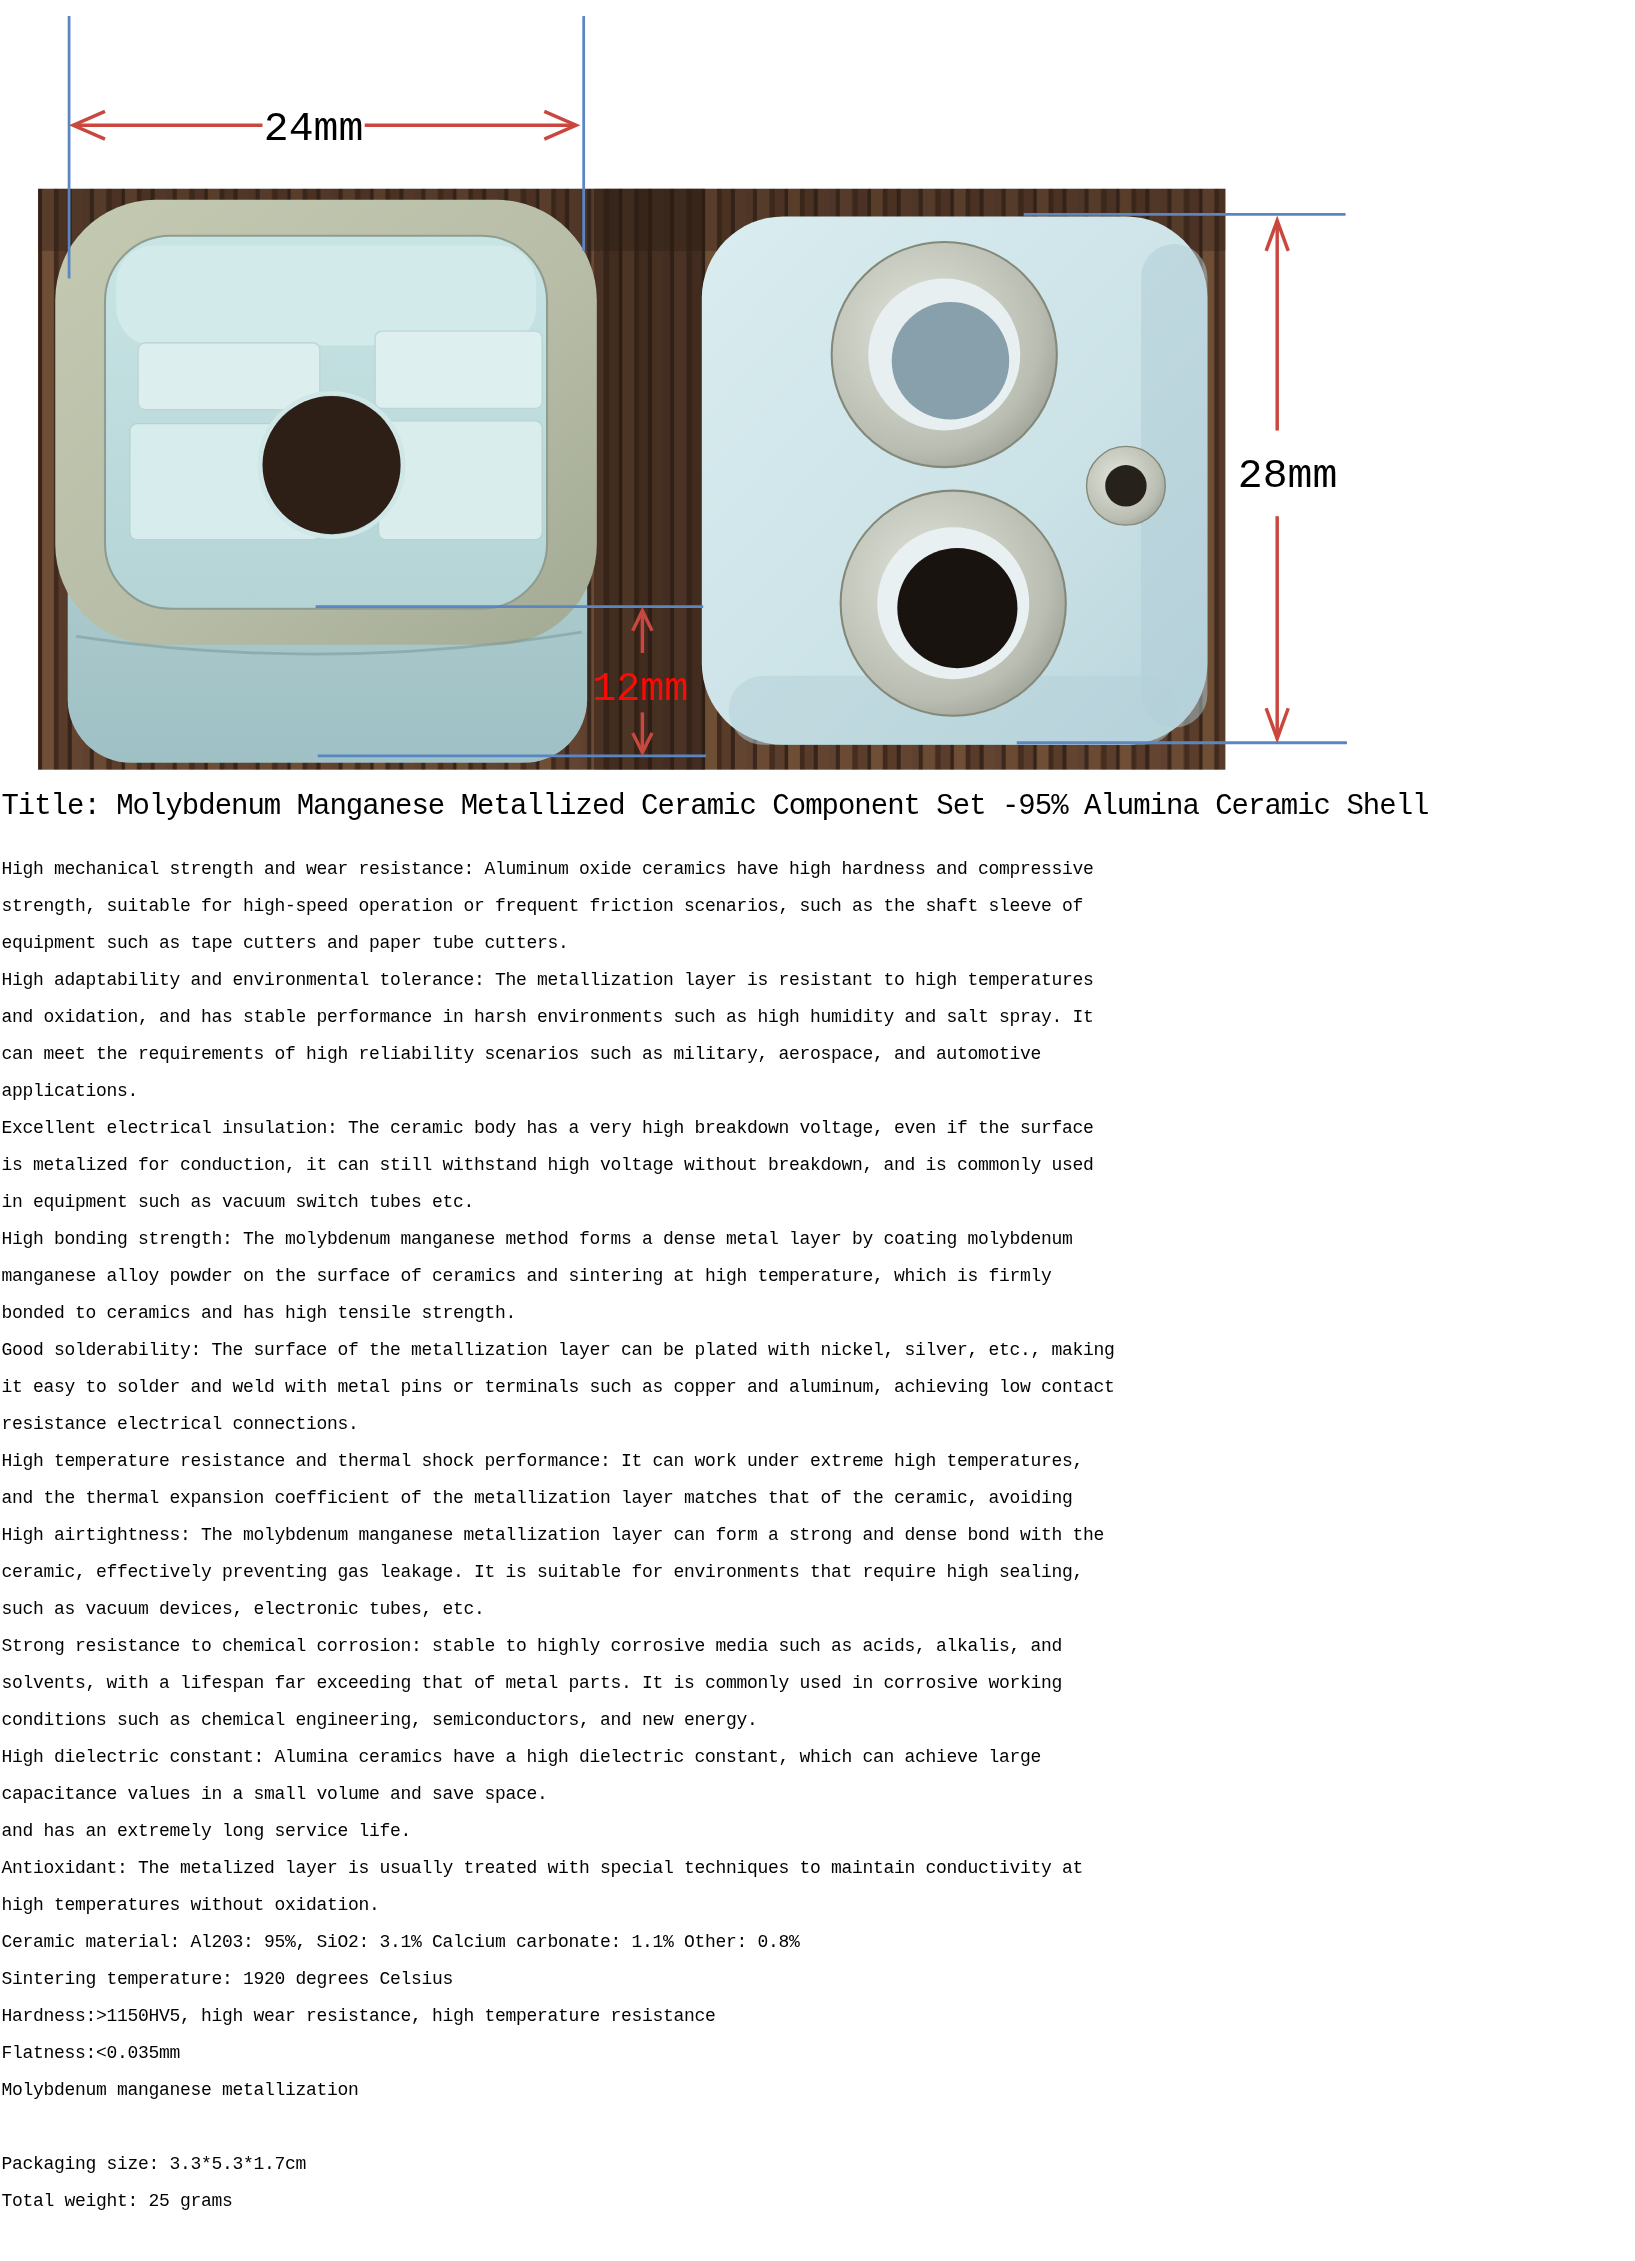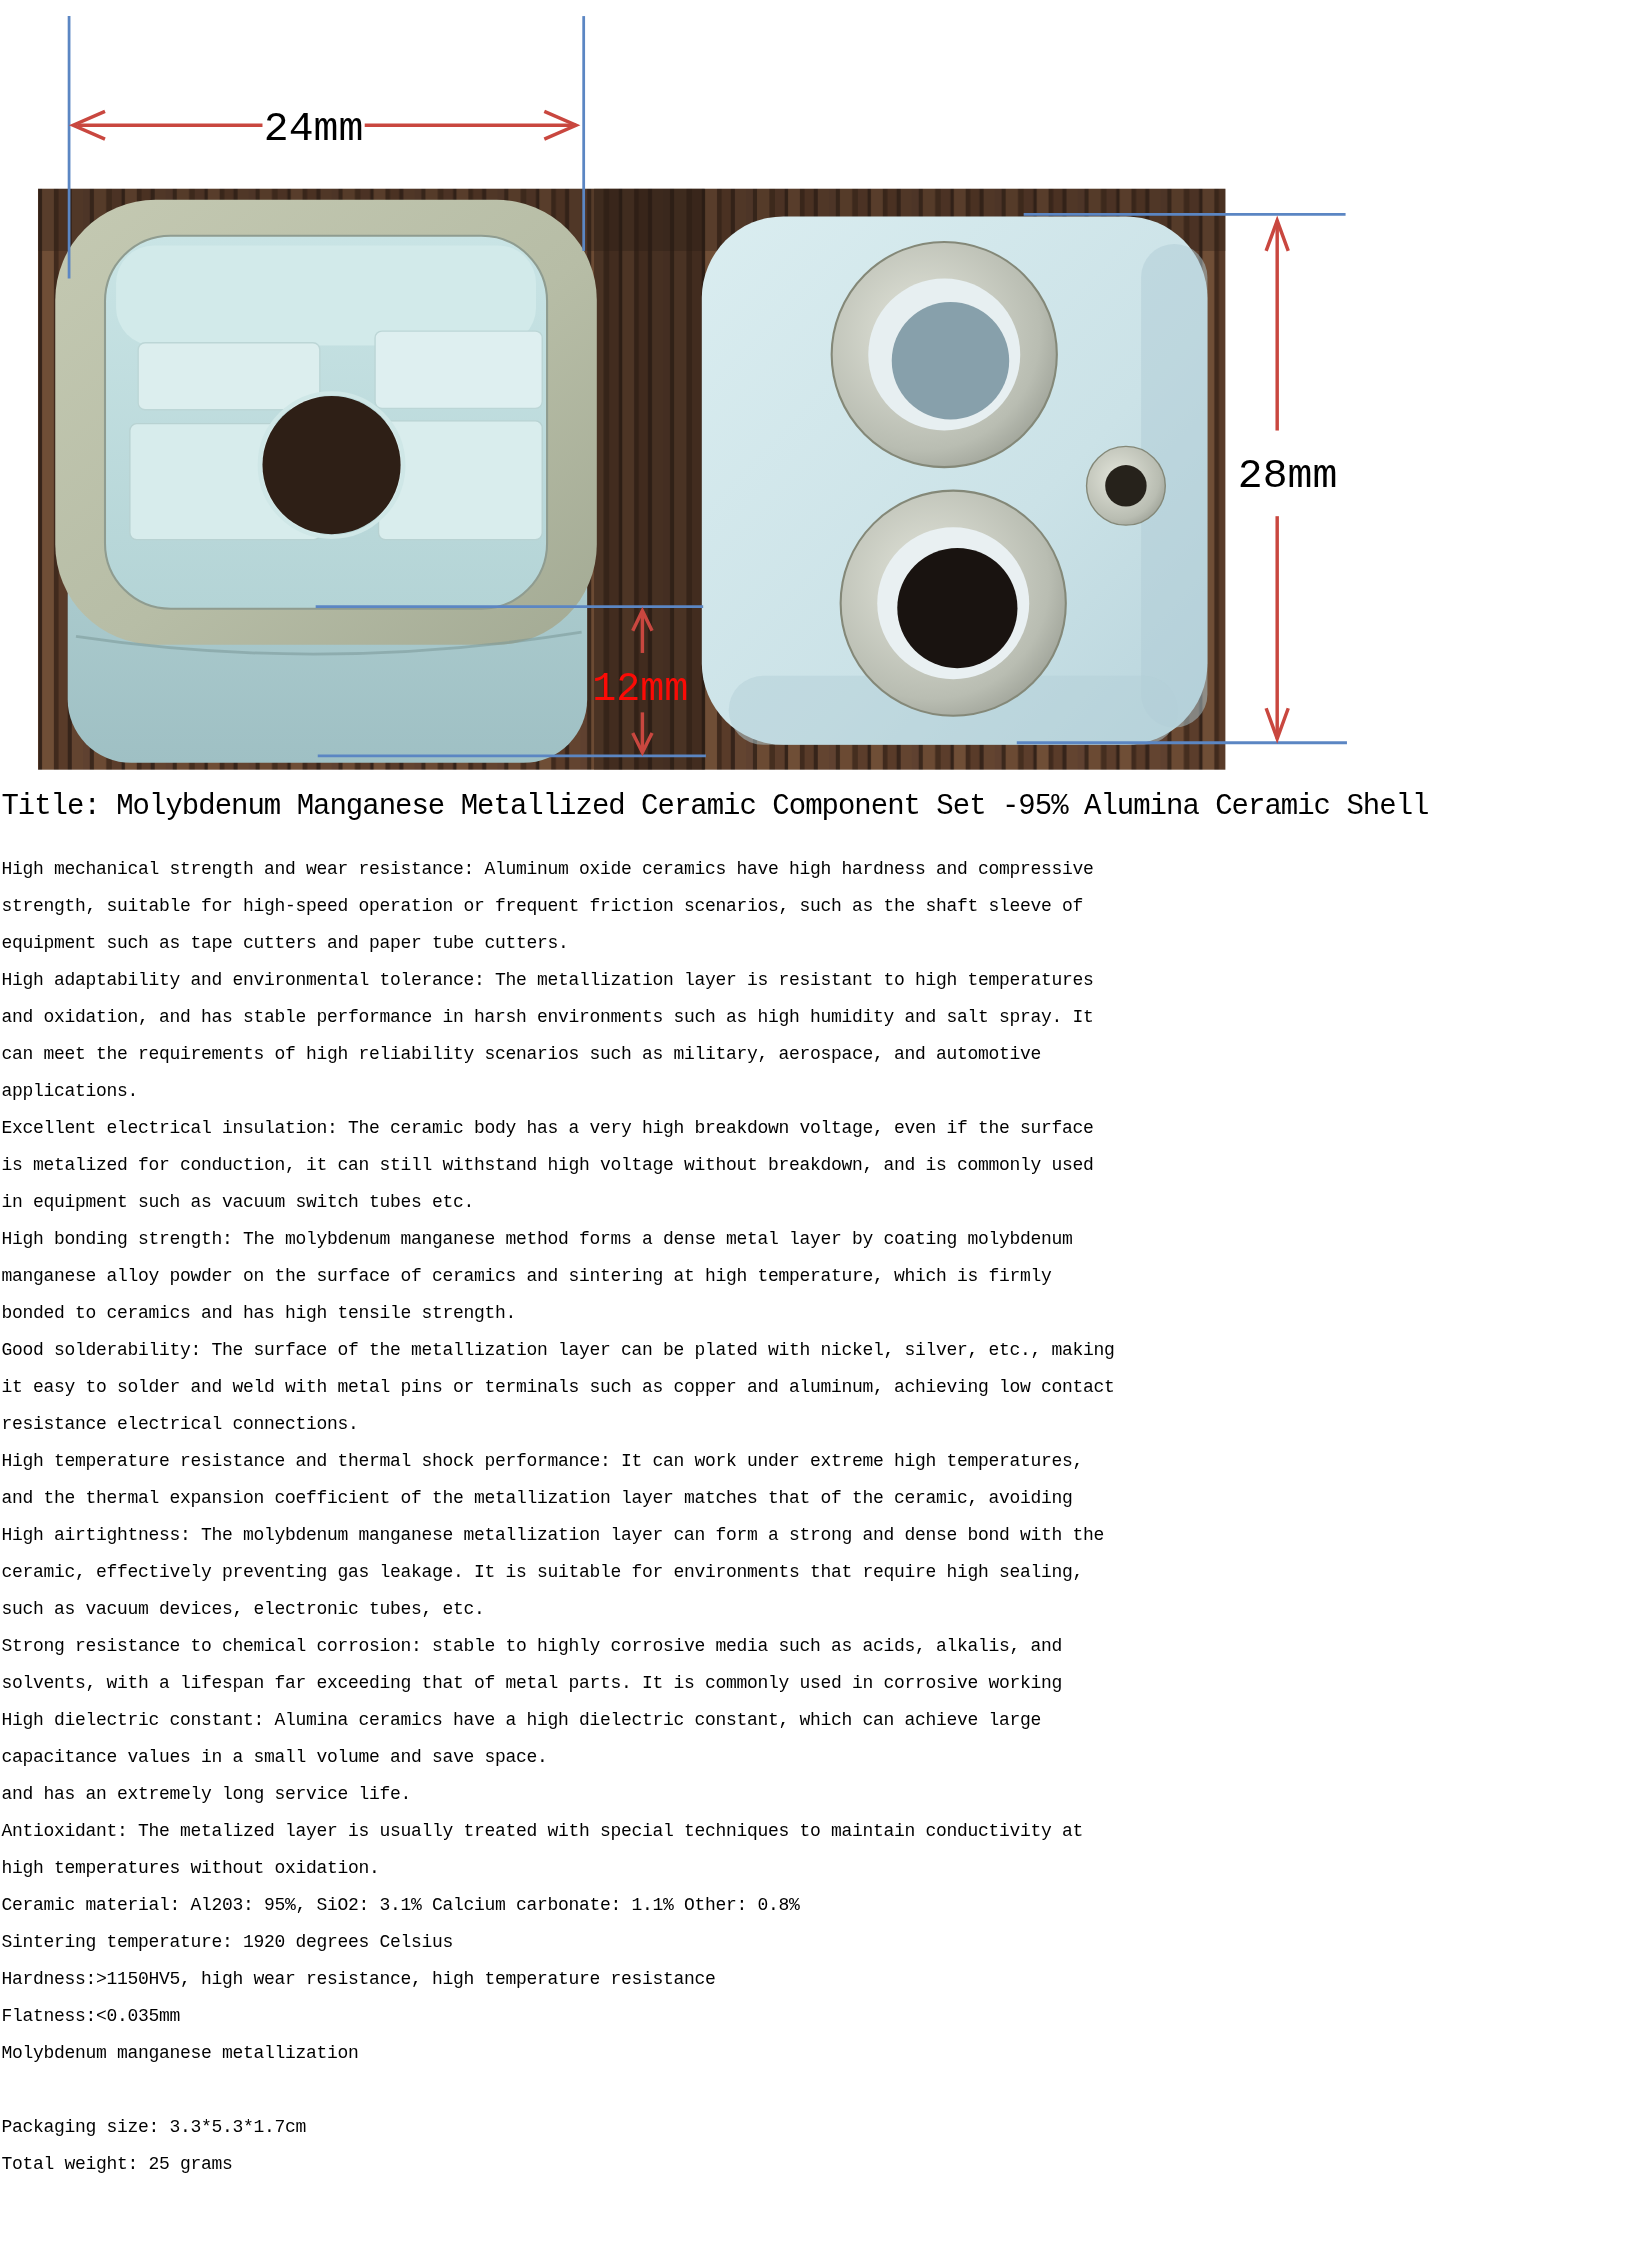--- a/index.html
+++ b/index.html
@@ -138,20 +138,21 @@
     <div class="line">Good solderability: The surface of the metallization layer can be plated with nickel, silver, etc., making</div>
     <div class="line">it easy to solder and weld with metal pins or terminals such as copper and aluminum, achieving low contact</div>
     <div class="line">resistance electrical connections.</div>
     <div class="line">High temperature resistance and thermal shock performance: It can work under extreme high temperatures,</div>
     <div class="line">and the thermal expansion coefficient of the metallization layer matches that of the ceramic, avoiding</div>
     <div class="line">High airtightness: The molybdenum manganese metallization layer can form a strong and dense bond with the</div>
     <div class="line">ceramic, effectively preventing gas leakage. It is suitable for environments that require high sealing,</div>
     <div class="line">such as vacuum devices, electronic tubes, etc.</div>
     <div class="line">Strong resistance to chemical corrosion: stable to highly corrosive media such as acids, alkalis, and</div>
     <div class="line">solvents, with a lifespan far exceeding that of metal parts. It is commonly used in corrosive working</div>
+    <div class="line">conditions such as chemical engineering, semiconductors, and new energy.</div>
     <div class="line">High dielectric constant: Alumina ceramics have a high dielectric constant, which can achieve large</div>
     <div class="line">capacitance values in a small volume and save space.</div>
     <div class="line">and has an extremely long service life.</div>
     <div class="line">Antioxidant: The metalized layer is usually treated with special techniques to maintain conductivity at</div>
     <div class="line">high temperatures without oxidation.</div>
     <div class="line">Ceramic material: Al203: 95%, SiO2: 3.1% Calcium carbonate: 1.1% Other: 0.8%</div>
     <div class="line">Sintering temperature: 1920 degrees Celsius</div>
     <div class="line">Hardness:&gt;1150HV5, high wear resistance, high temperature resistance</div>
     <div class="line">Flatness:&lt;0.035mm</div>
     <div class="line">Molybdenum manganese metallization</div>

